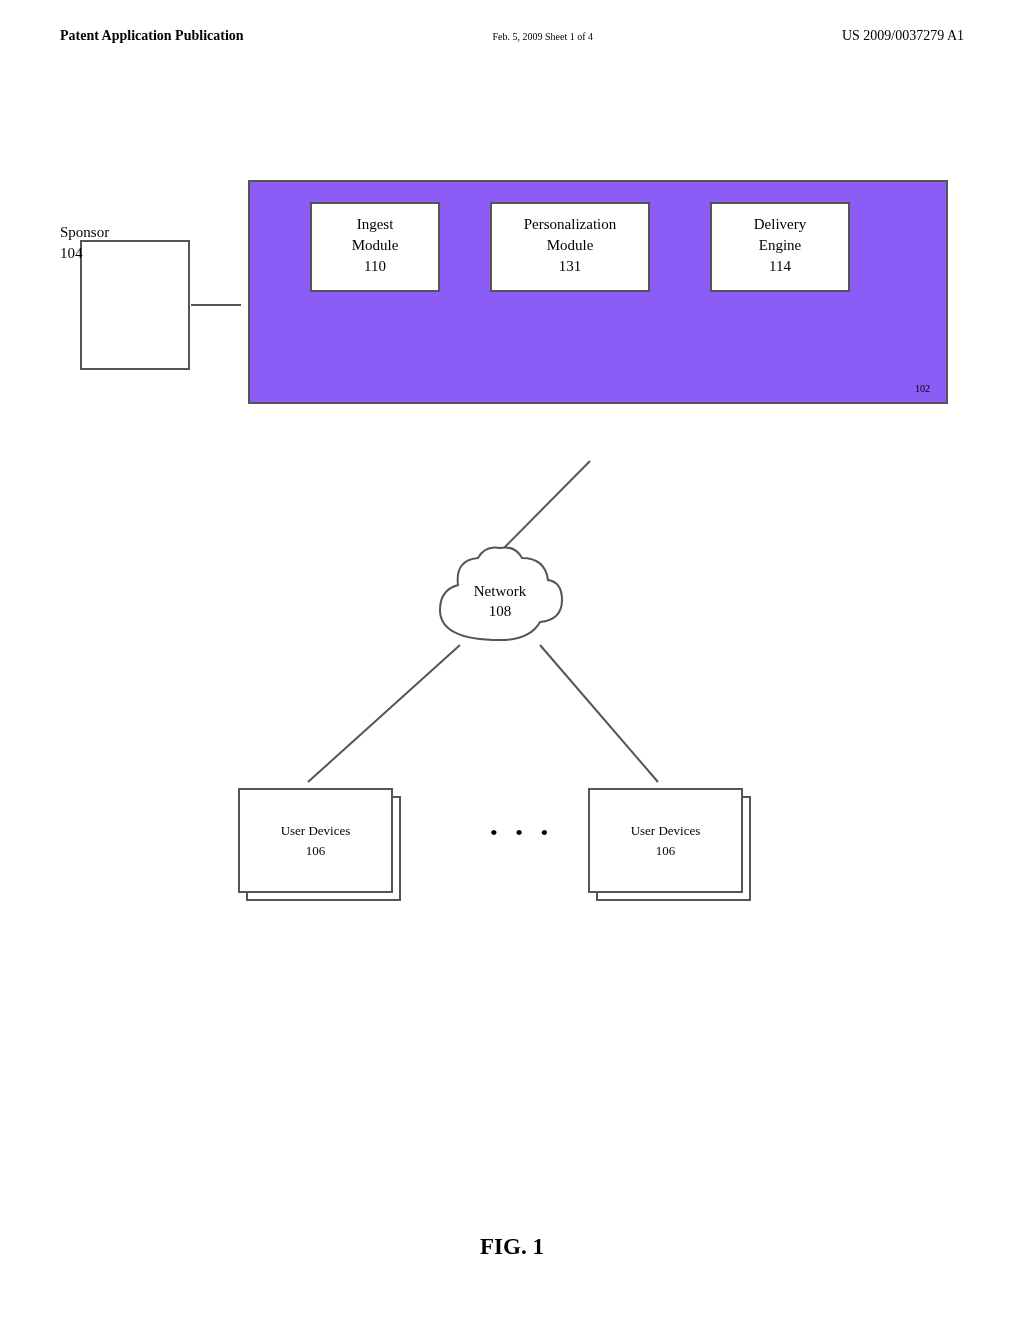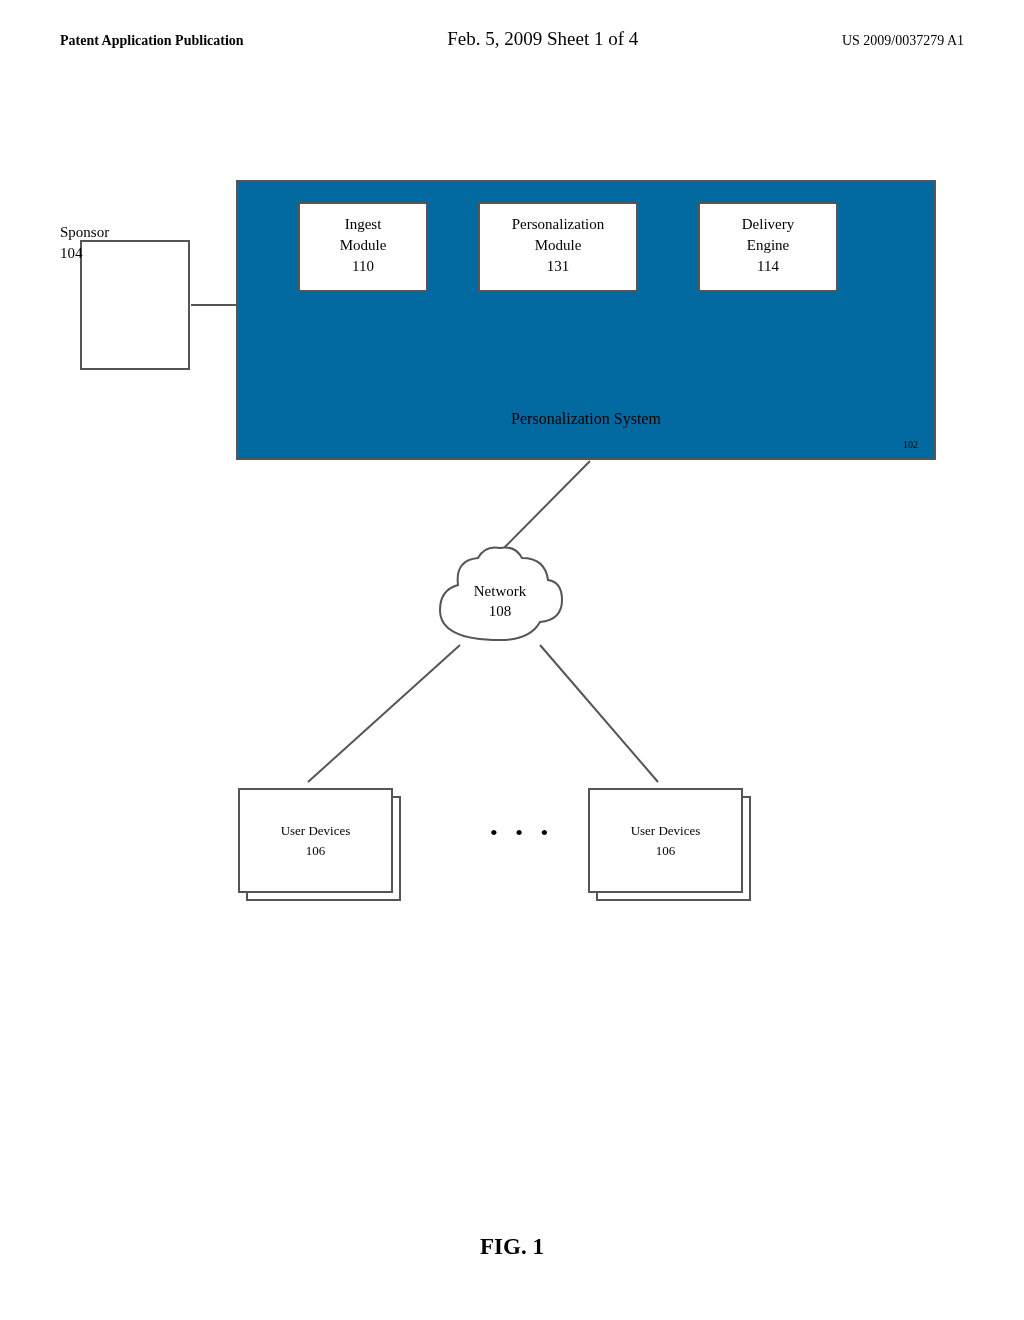--- a/index.html
+++ b/index.html
@@ -15,41 +15,41 @@
     
     .header {
       display: flex;
       justify-content: space-between;
       align-items: baseline;
       padding: 28px 60px 0 60px;
       font-size: 14px;
       gap: 40px;
     }
     .header-left { font-weight: bold; }
-    .header-center { font-size: 19px; }
+    .header-center { font-size: 10px; }
     .header-right { font-size: 14px; }
 
     
     .diagram-area {
       position: absolute;
       top: 120px;
       left: 0;
       width: 1024px;
       height: 1050px;
     }
 
     
     .ps-outer-box {
       position: absolute;
       top: 60px;
-      left: 236px;
+      left: 248px;
       width: 700px;
-      height: 280px;
-      border: 2px solid #555;
-      background: #0369a1;
+      height: 224px;
+      border: 2px solid #555;
+      background: #8b5cf6;
     }
 
     
     .module-box {
       position: absolute;
       top: 20px;
       border: 2px solid #555;
       background: #fff;
       text-align: center;
       font-size: 15px;
@@ -195,21 +195,20 @@
     </div>
 
     <div class="module-box delivery-engine">
       <span>
         <span>Delivery</span><br>
         <span>Engine</span><br>
         <span>114</span>
       </span>
     </div>
 
-    <div class="ps-label">Personalization System</div>
     <div class="ps-number">102</div>
   </div>
 
   <div class="sponsor-box"></div>
   <div class="sponsor-label">
     <span>Sponsor</span><br>
     <span>104</span>
   </div>
 
   <svg style="position:absolute; top:420px; left:420px;" width="160" height="120">

